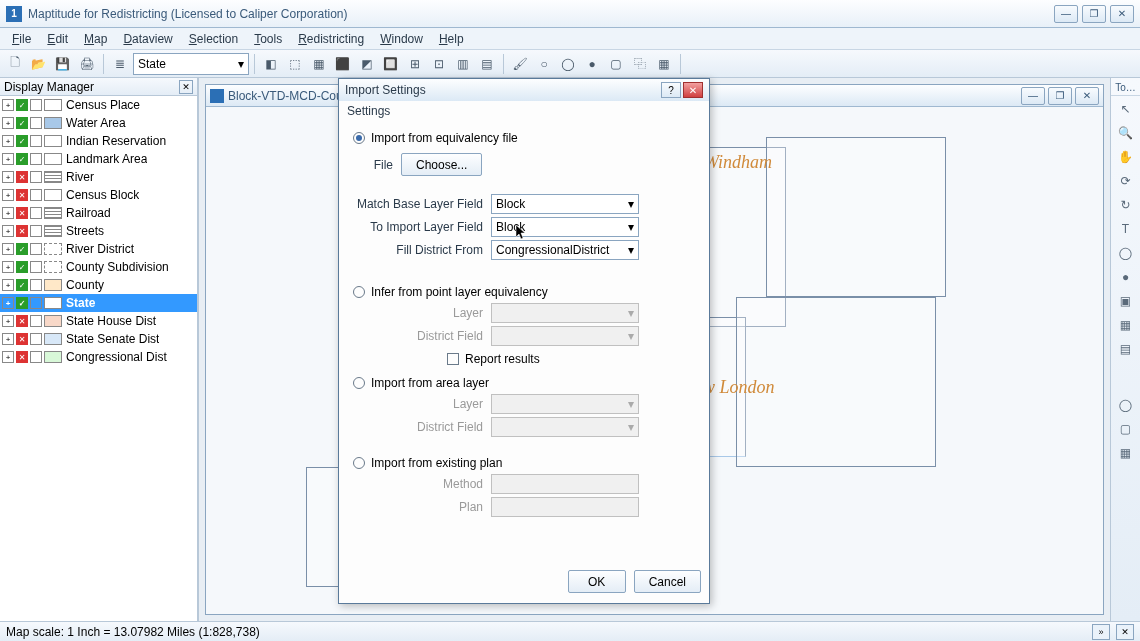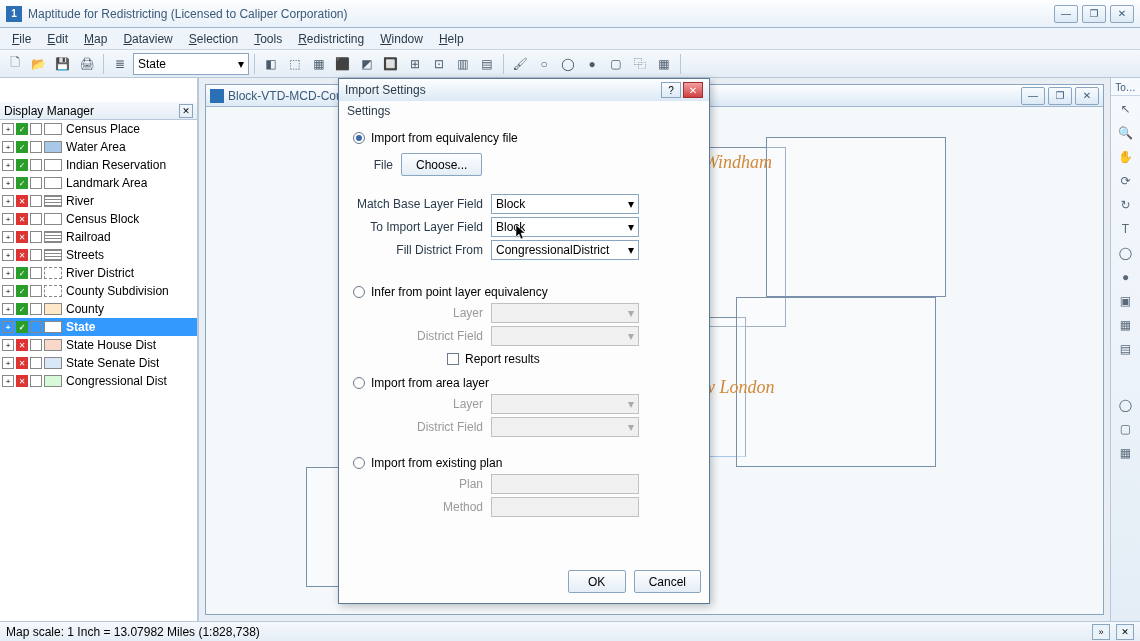--- a/index.html
+++ b/index.html
@@ -21,21 +21,21 @@
 .toolbar { height: 28px; background: linear-gradient(#f6f9fd,#e4edf6); border-bottom: 1px solid #b8c8d8; display: flex; align-items: center; padding: 0 4px; gap: 2px; }
 .tbtn { width: 22px; height: 22px; border: 1px solid transparent; border-radius: 2px; display:flex;align-items:center;justify-content:center; color:#4a5a6a; cursor:pointer;}
 .tsep { width: 1px; height: 20px; background: #b8c8d8; margin: 0 3px; }
 .tsel { height: 22px; border: 1px solid #8aa5c0; background: #fff; padding: 0 4px; min-width: 116px; display:flex;align-items:center;justify-content:space-between; cursor:pointer;}
 
 
 .main { display: flex; height: calc(641px - 28px - 22px - 28px - 20px); }
 
 
 .dm { width: 198px; border-right: 1px solid #b8c8d8; display:flex; flex-direction:column;}
-.dm-header { height: 18px; background: linear-gradient(#f6f9fd,#e4edf6); border-bottom: 1px solid #b8c8d8; display:flex;align-items:center;padding:0 4px; justify-content:space-between;margin-top:24px;}
+.dm-header { height: 18px; background: linear-gradient(#f6f9fd,#e4edf6); border-bottom: 1px solid #b8c8d8; display:flex;align-items:center;padding:0 4px; justify-content:space-between;}
 .dm-header .x { width:14px;height:14px;border:1px solid #8aa5c0;display:flex;align-items:center;justify-content:center;font-size:9px;cursor:pointer;}
 .dm-list { flex:1; overflow:auto; background:#fff;}
 .dm-row { height: 18px; display:flex; align-items:center; padding:0 2px; gap:2px; cursor:pointer;}
 .dm-row.selected { background:#3399ff; color:#fff; font-weight:bold;}
 .dm-row .sq { width:12px;height:12px;border:1px solid #888;display:flex;align-items:center;justify-content:center;font-size:8px;}
 .dm-row .chk { background:#2a9d2a; border-color:#2a9d2a; color:#fff;}
 .dm-row .rx { background:#d33; border-color:#d33; color:#fff;}
 .dm-row .sw { width:18px;height:12px;border:1px solid #888;}
 .dm-row .lbl { margin-left:2px; white-space:nowrap; overflow:hidden; text-overflow:ellipsis;}
 
@@ -401,28 +401,28 @@
         </div>
     </div>
 
     <div style="height:12px;"></div>
 
     <div class="radio-row">
       <div class="radio"></div>
       <span>Import from existing plan</span>
     </div>
     <div class="field-row disabled">
+      <div class="lbl">Method</div>
+      <div class="dropdown disabled">
+          <span></span>
+          <span></span>
+        </div>
+    </div>
+    <div class="field-row disabled">
       <div class="lbl">Plan</div>
-      <div class="dropdown disabled">
-          <span></span>
-          <span></span>
-        </div>
-    </div>
-    <div class="field-row disabled">
-      <div class="lbl">Method</div>
       <div class="dropdown disabled">
           <span></span>
           <span></span>
         </div>
     </div>
 
   </div>
   <div class="modal-footer">
     <div class="btn" style="min-width:58px;">
         <span>OK</span>

